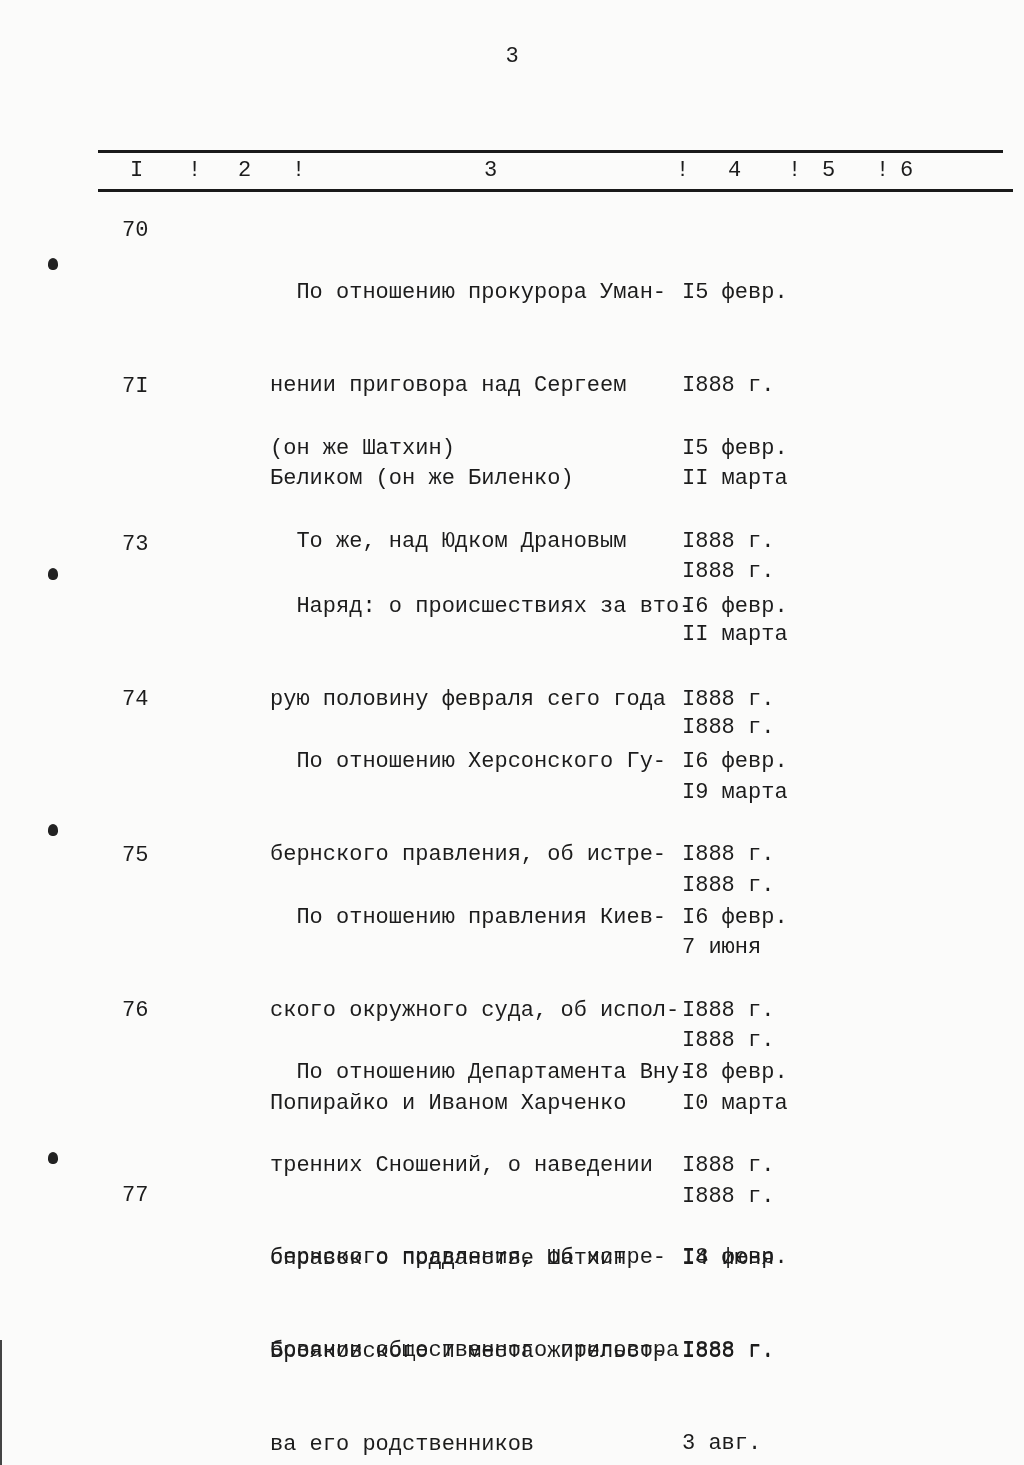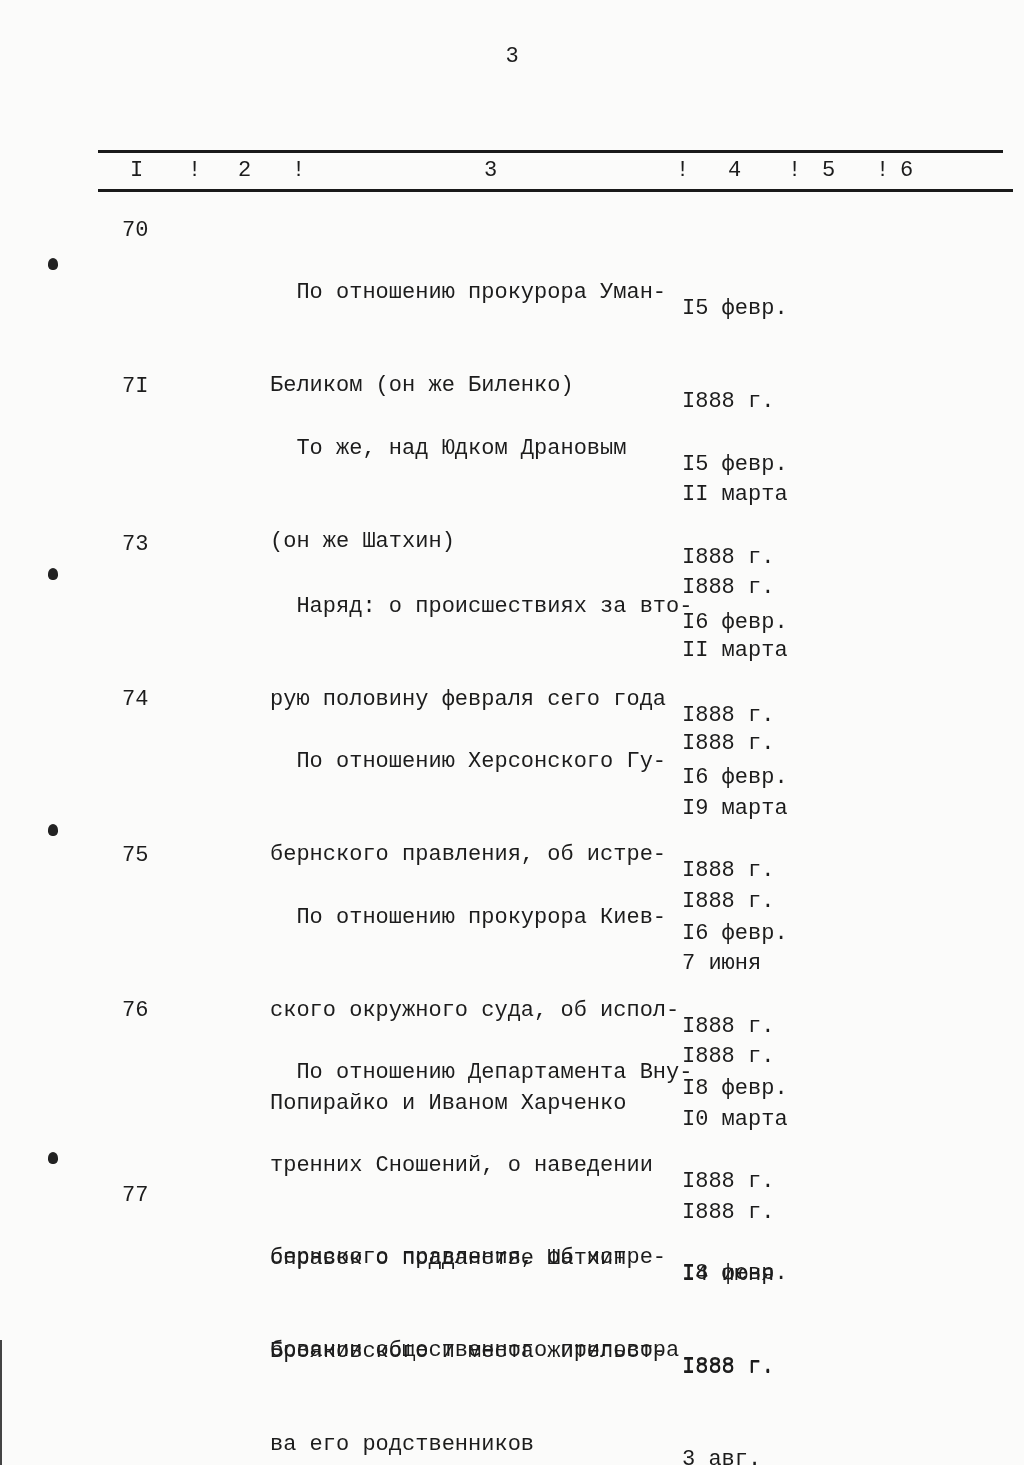--- a/index.html
+++ b/index.html
@@ -6,21 +6,21 @@
   body{width:1024px;height:1465px;background:#fbfbfa;position:relative;overflow:hidden;
        font-family:"Liberation Mono","DejaVu Sans Mono",monospace;color:#1c1c1c;}
   .page-num{position:absolute;top:44px;left:0;width:1024px;text-align:center;font-size:22px;}
   .rule{position:absolute;left:98px;width:905px;height:3px;background:#1a1a1a;}
   .rule.top{top:150px;}
   .rule.bot{top:189px;width:915px;}
   .hdr{position:absolute;top:158px;font-size:22px;}
   .entry{position:absolute;left:0;width:1024px;font-size:22px;line-height:31px;}
   .num{position:absolute;left:122px;top:0;}
   .desc{position:absolute;left:270px;top:0;white-space:pre;}
-  .dates{position:absolute;left:682px;top:16px;white-space:pre;}
+  .dates{position:absolute;left:682px;top:0;white-space:pre;}
   .line{display:block;height:31px;}
   .mark{position:absolute;left:48px;width:10px;height:12px;background:#222;border-radius:50% 50% 40% 40%;}
   .edge{position:absolute;left:0;top:1340px;width:2px;height:125px;background:#444;}
 </style>
 </head>
 <body>
 
 <div class="page-num">3</div>
 
 <div class="rule top"></div>
@@ -36,35 +36,36 @@
   <span class="hdr" style="left:822px">5</span>
   <span class="hdr" style="left:876px">!</span>
   <span class="hdr" style="left:900px">6</span>
 </div>
 <div class="rule bot"></div>
 
 <div class="entry" style="top:215px">
   <span class="num">70</span>
   <div class="desc">
     <span class="line">  По отношению прокурора Уман-</span>
+    <span class="line">нении приговора над Сергеем</span>
     <span class="line">Беликом (он же Биленко)</span>
   </div>
   <div class="dates">
     <span class="line">I5 февр.</span>
     <span class="line">I888 г.</span>
     <span class="line">II марта</span>
     <span class="line">I888 г.</span>
   </div>
 </div>
 
 <div class="entry" style="top:371px">
   <span class="num">7I</span>
   <div class="desc">
+    <span class="line">(он же Шатхин)</span>
     <span class="line">  То же, над Юдком Драновым</span>
-    <span class="line">(он же Шатхин)</span>
   </div>
   <div class="dates">
     <span class="line">I5 февр.</span>
     <span class="line">I888 г.</span>
     <span class="line">II марта</span>
     <span class="line">I888 г.</span>
   </div>
 </div>
 
 <div class="entry" style="top:529px">
@@ -91,21 +92,21 @@
     <span class="line">I6 февр.</span>
     <span class="line">I888 г.</span>
     <span class="line">7 июня</span>
     <span class="line">I888 г.</span>
   </div>
 </div>
 
 <div class="entry" style="top:840px">
   <span class="num">75</span>
   <div class="desc">
-    <span class="line">  По отношению прокурора Киев-</span>
+    <span class="line">  По отношению правления Киев-</span>
     <span class="line">ского окружного суда, об испол-</span>
     <span class="line">Попирайко и Иваном Харченко</span>
   </div>
   <div class="dates">
     <span class="line">I6 февр.</span>
     <span class="line">I888 г.</span>
     <span class="line">I0 марта</span>
     <span class="line">I888 г.</span>
   </div>
 </div>

